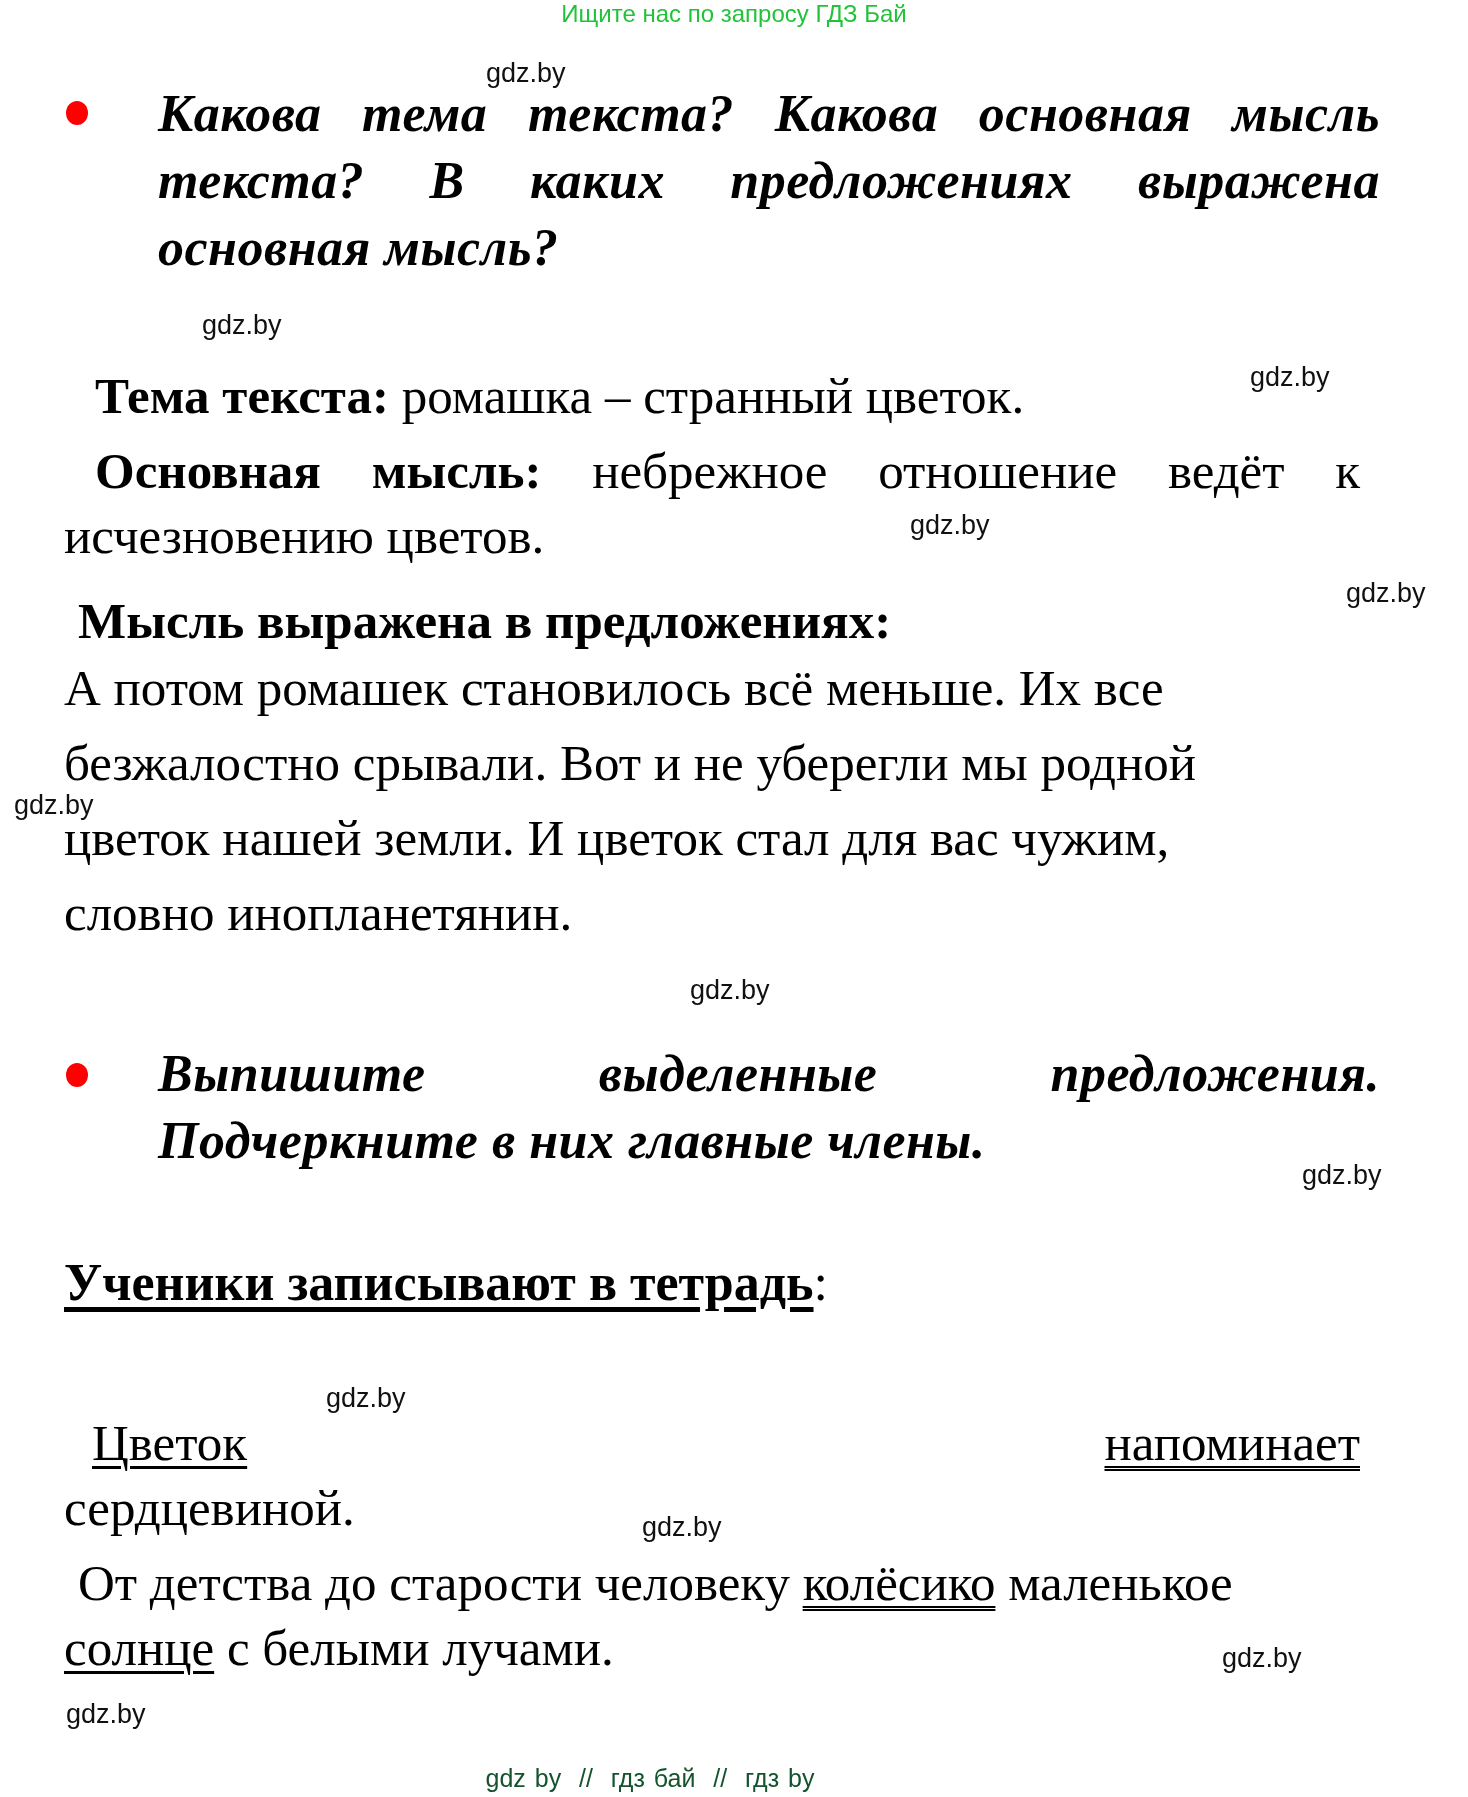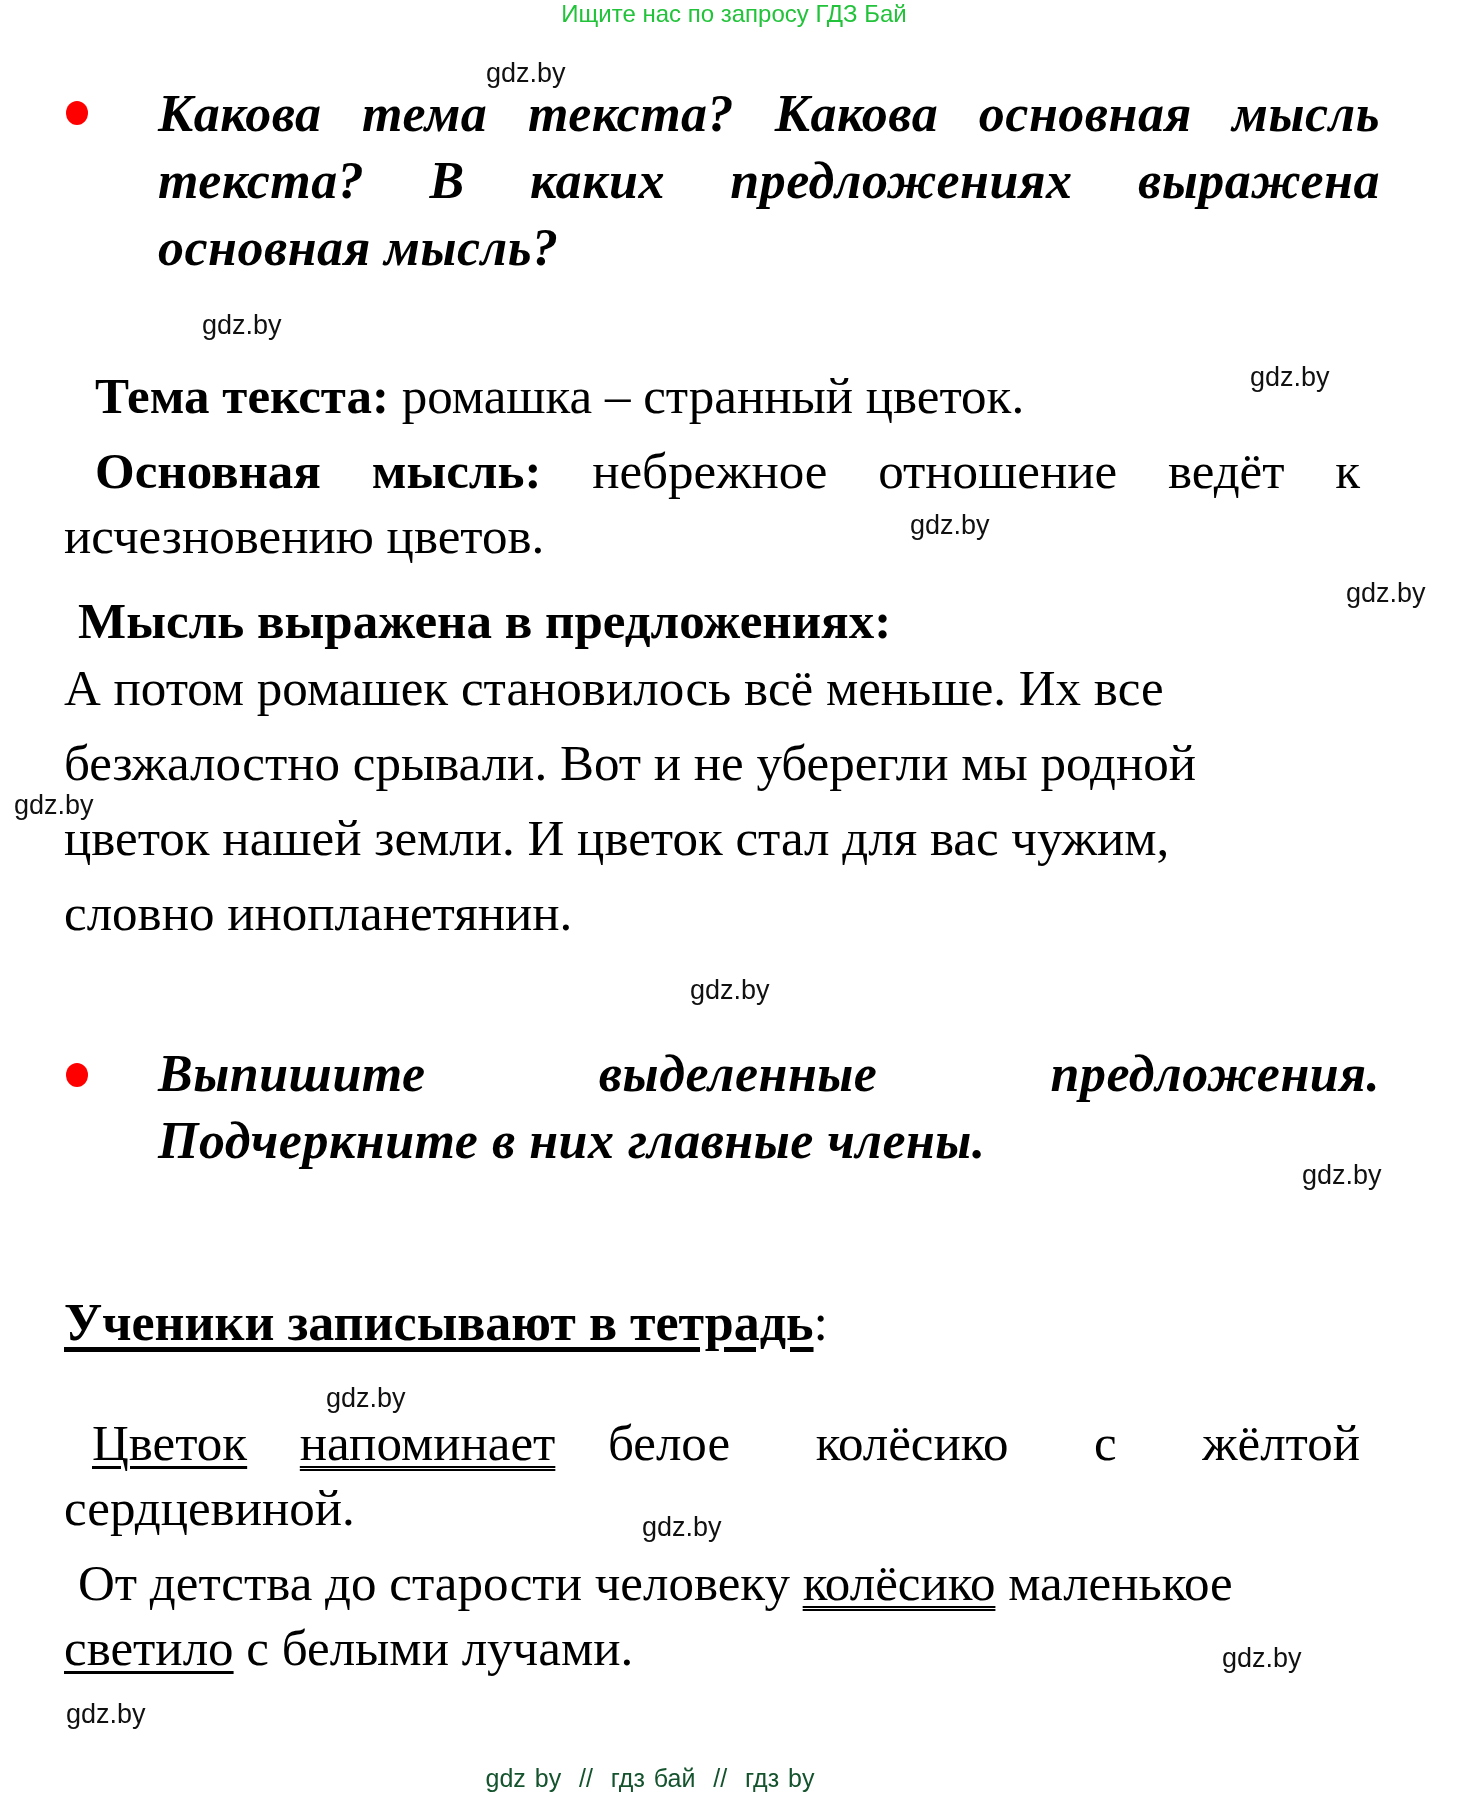--- a/index.html
+++ b/index.html
@@ -62,27 +62,26 @@
 <div class="abs line" style="left:64px;top:883px;">словно инопланетянин.</div>
 
 <div class="abs bullet" style="left:66px;top:1063px;"></div>
 <div class="abs task" style="top:1040px;">
     <span style="display:block;text-align:justify;text-align-last:justify;">Выпишите выделенные предложения.</span>
   </div>
 <div class="abs task" style="top:1107px;">
     <span style="display:block;">Подчеркните в них главные члены.</span>
   </div>
 
-<div class="abs" style="left:64px;top:1253px;font-size:52px;line-height:60px;margin-top:40px;"><span class="hdr">Ученики записывают в тетрадь</span><span>:</span></div>
+<div class="abs" style="left:64px;top:1253px;font-size:52px;line-height:60px;"><span class="hdr">Ученики записывают в тетрадь</span><span>:</span></div>
 
 <div class="abs line" style="left:92px;top:1413px;width:1268px;">
   <div style="display:flex;justify-content:space-between;">
     <span class="u1">Цветок</span>
     <span class="u2">напоминает</span>
-    <span style="flex:0 0 752px;text-align:justify;text-align-last:justify;">белое колёсико с жёлтой</span>
   </div>
 </div>
 <div class="abs line" style="left:64px;top:1478px;">сердцевиной.</div>
 
 <div class="abs line" style="left:78px;top:1553px;"><span>От детства до старости человеку </span><span class="u2">колёсико</span><span> маленькое</span></div>
-<div class="abs line" style="left:64px;top:1618px;"><span class="u1">светило</span><span> с белыми лучами.</span></div>
+<div class="abs line" style="left:64px;top:1618px;"><span class="u1">солнце</span><span> с белыми лучами.</span></div>
 
 <div class="abs foot-wm" style="white-space:pre;">gdz by  //  гдз бай  //  гдз by</div>
 
 </body></html>

